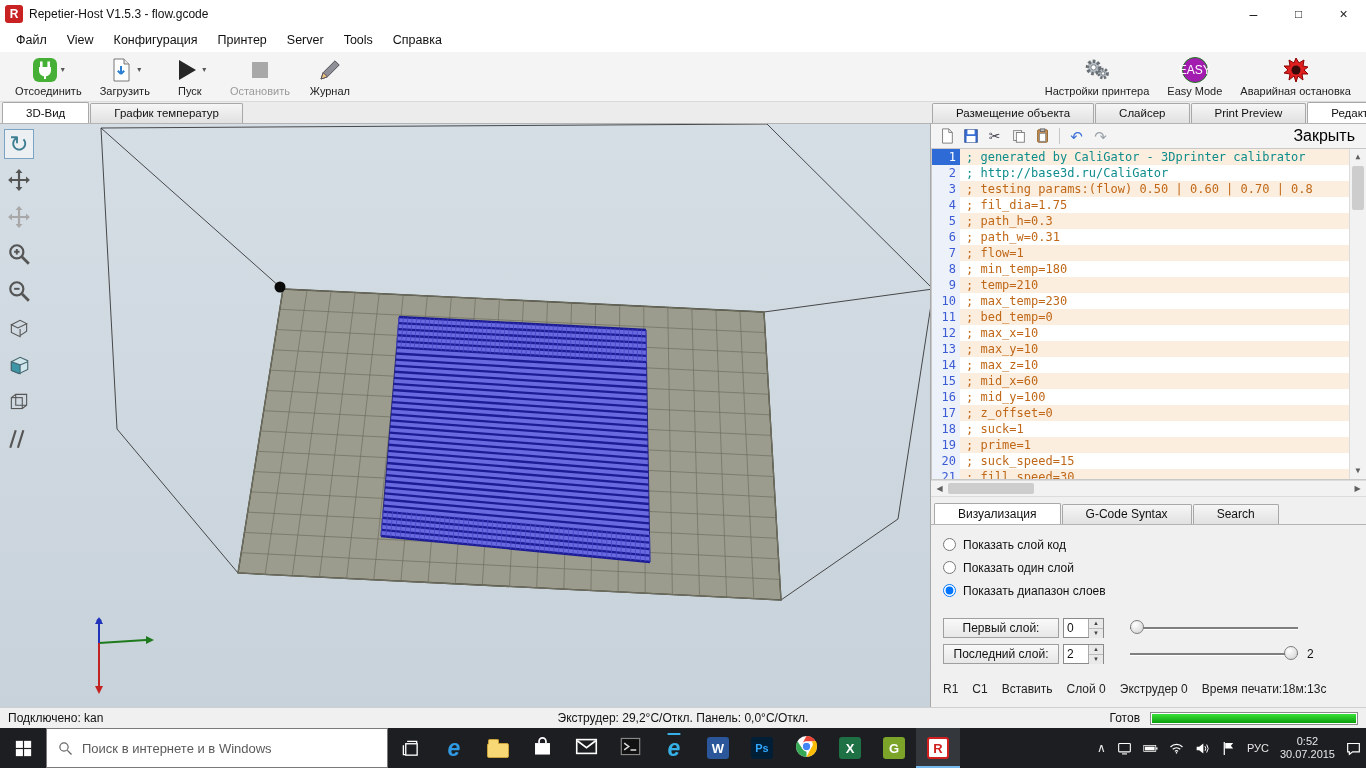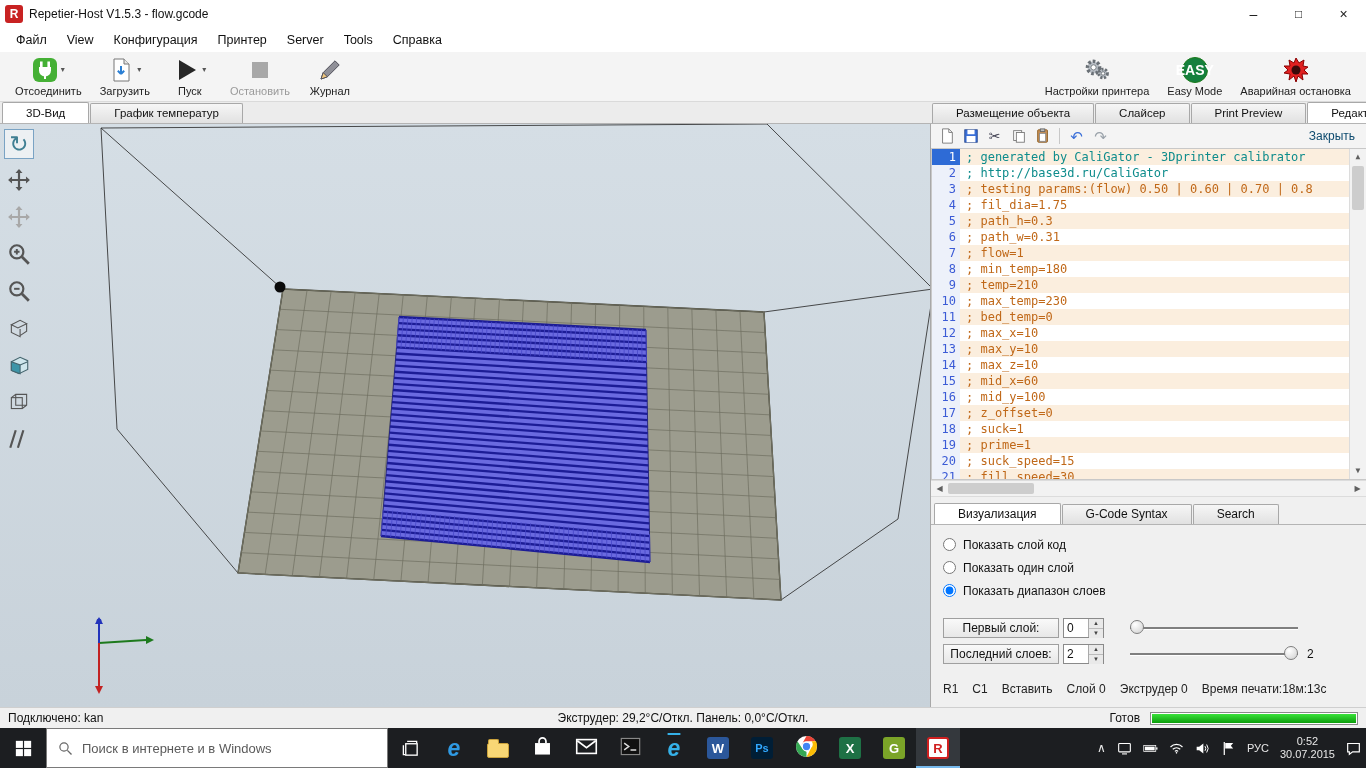--- a/index.html
+++ b/index.html
@@ -24,21 +24,21 @@
   .toolbar{height:50px;background:#f4f4f4;border-bottom:1px solid #dadada;display:flex;align-items:stretch;padding:0 6px}
   .tbgroup{display:flex}
   .spacer{flex:1}
   .tbtn{display:flex;flex-direction:column;align-items:center;justify-content:center;padding:2px 9px;min-width:62px}
   .trow{display:flex;align-items:flex-start;height:27px}
   .ticon{width:26px;height:26px;display:inline-flex;align-items:center;justify-content:center}
   .ticon svg{width:100%;height:100%}
   .caret{font-size:8px;color:#555;margin-left:3px;margin-top:8px}
   .tlbl{font-size:11px;color:#222;margin-top:1px;white-space:nowrap}
   .tbtn.disabled .tlbl{color:#9a9a9a}
-  .easy{display:flex;width:26px;height:26px;border-radius:50%;background:#15803d;color:#fff;font-size:14px;font-weight:bold;align-items:center;justify-content:center;border:1px solid #1a7a1a}
+  .easy{display:flex;width:26px;height:26px;border-radius:50%;background:#a21caf;color:#fff;font-size:12px;font-weight:normal;align-items:center;justify-content:center;border:1px solid #1a7a1a}
   .uni{line-height:1}
 
   
   .tabsrow{height:22px;display:flex;background:#ececec}
   .tabstrip{display:flex;align-items:flex-end;height:100%;white-space:nowrap;overflow:hidden}
   .tabstrip.left{width:930px;padding-left:2px;border-bottom:1px solid #b4b4b4}
   .tabstrip.right{width:436px;padding-left:2px;border-bottom:1px solid #b4b4b4}
   .tab{height:20px;line-height:18px;padding:0 23px;background:linear-gradient(#f6f6f6,#e1e1e1);border:1px solid #a8a8a8;border-bottom:none;margin-right:1px;font-size:11.5px;border-radius:2px 2px 0 0}
   .tab.active{background:#fff;height:22px;line-height:20px;margin-bottom:-1px;position:relative;z-index:2}
 
@@ -52,21 +52,21 @@
   .tool.selected{border:1px solid #7aa3c4;background:rgba(255,255,255,.55)}
   .tool svg{width:24px;height:24px}
   .tool .uni{font-size:22px}
 
   
   .rightpanel{width:436px;background:#f0f0f0;border-left:1px solid #a8a8a8;display:flex;flex-direction:column}
   .edtoolbar{height:24px;display:flex;align-items:center;padding:0 5px;gap:3px;background:#f4f4f4}
   .eico{width:21px;height:20px;display:inline-flex;align-items:center;justify-content:center;color:#446}
   .eico svg{width:16px;height:16px}
   .esep{width:1px;height:16px;background:#c8c8c8;margin:0 3px}
-  .closelbl{margin-left:auto;padding-right:6px;font-size:12px;color:#0c4a6e}
+  .closelbl{margin-left:auto;padding-right:6px;font-size:16px;color:#000000}
   .codearea{height:332px;display:flex;position:relative;background:#fff;border:1px solid #c8c8c8;border-right:none;font-family:"DejaVu Sans Mono",monospace;font-size:12px;overflow:hidden}
   .gutter{width:28px;background:#edf1fa;color:#3b5bd6;text-align:right}
   .gutter .num{height:16px;line-height:16px;padding-right:4px}
   .gutter .num.sel{background:#2e6bd6;color:#fff}
   .codelines{flex:1;margin-right:17px;overflow:hidden;white-space:pre}
   .crow{height:16px;line-height:16px;padding-left:6px}
   .crow.odd{background:#fbeede}
   .crow.teal{color:#0e8c8c}
   .crow.orange{color:#c06818}
   .vscroll{position:absolute;right:0;top:0;bottom:0;width:17px;background:#f2f2f2;border-left:1px solid #dcdcdc;display:flex;flex-direction:column;align-items:stretch}
@@ -639,21 +639,21 @@
                   <span>▲</span>
                   <span>▼</span>
                 </span>
             </span>
             <span class="slider">
                 <span class="track"></span>
                 <span class="thumb left"></span>
               </span>
           </div>
           <div class="srow">
-            <span class="slabel">Последний слоев:</span>
+            <span class="slabel">Последний слой:</span>
             <span class="spinbox">
               <span class="spinval">2</span>
               <span class="spinarr">
                   <span>▲</span>
                   <span>▼</span>
                 </span>
             </span>
             <span class="slider">
                 <span class="track"></span>
                 <span class="thumb right"></span>

